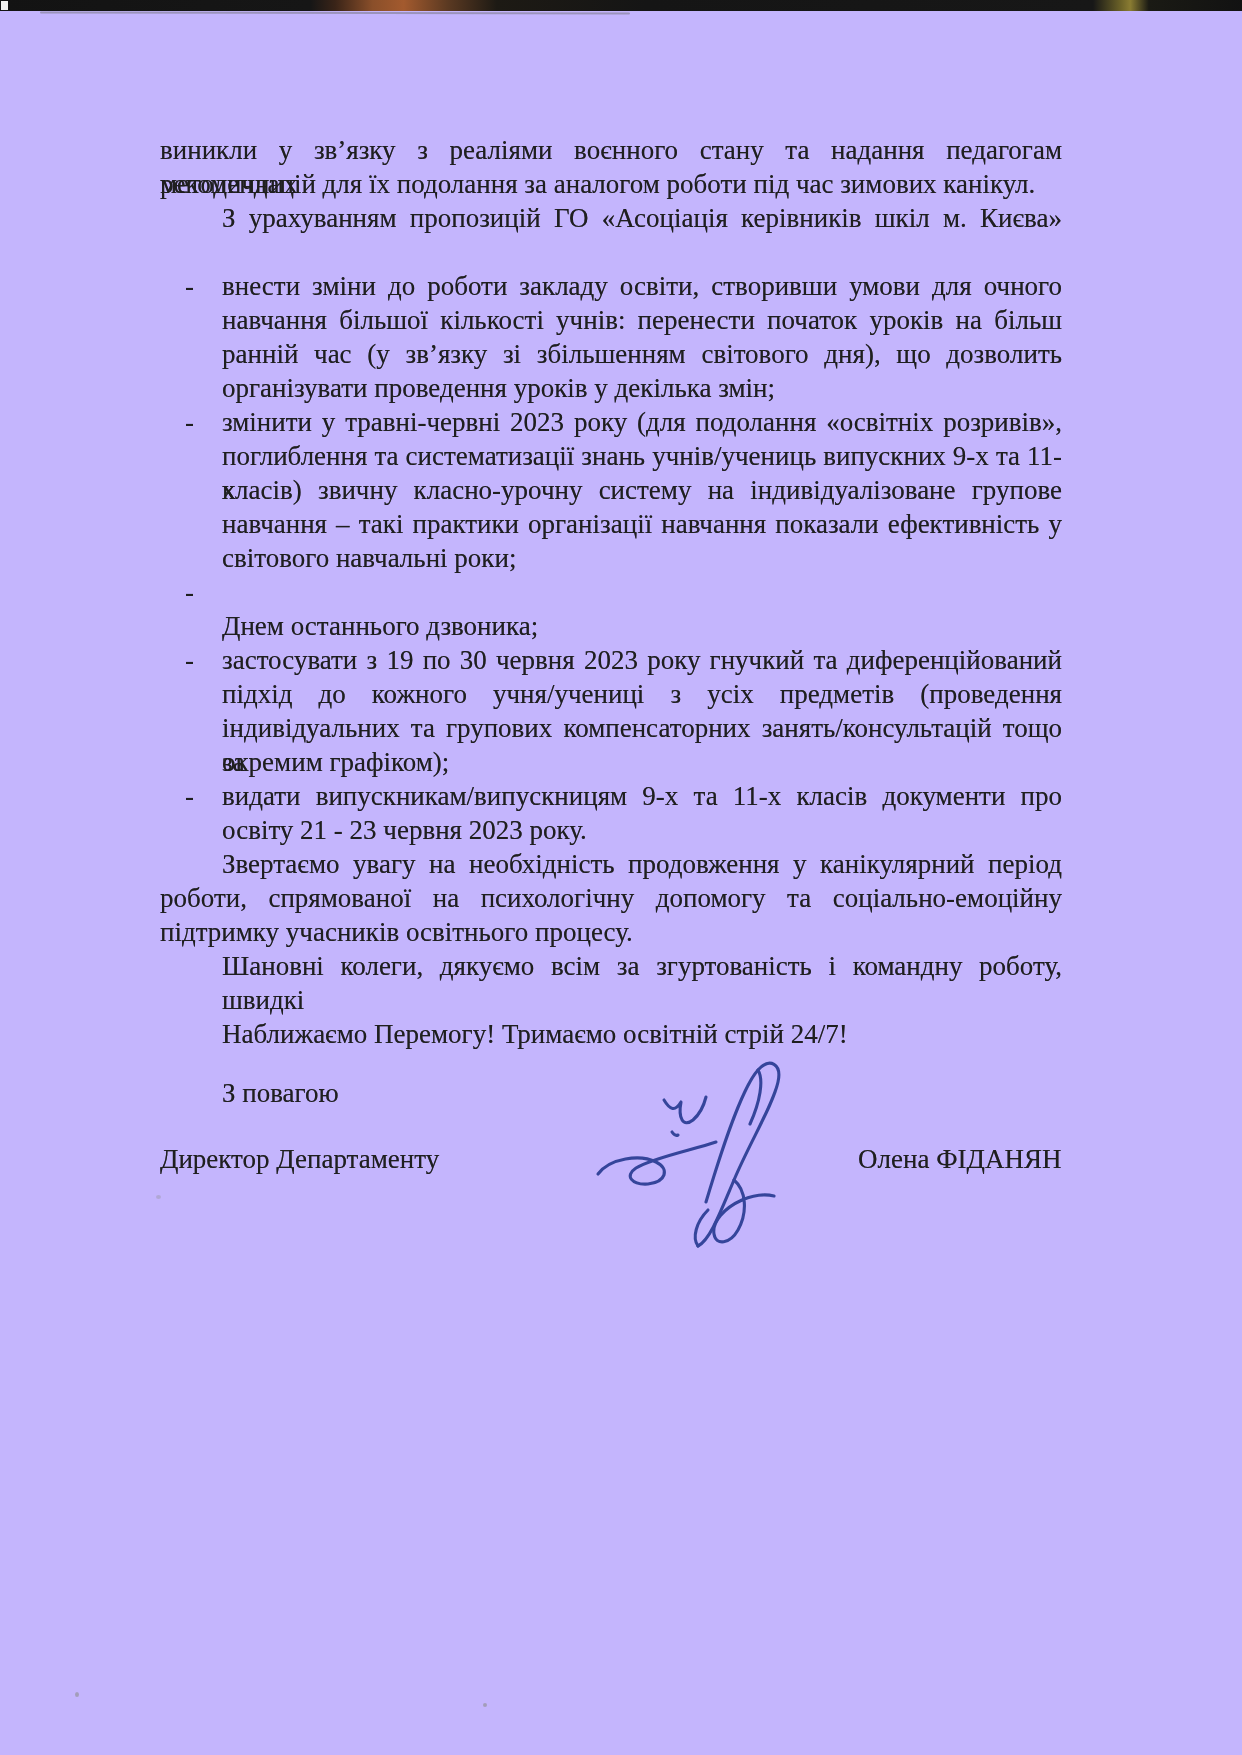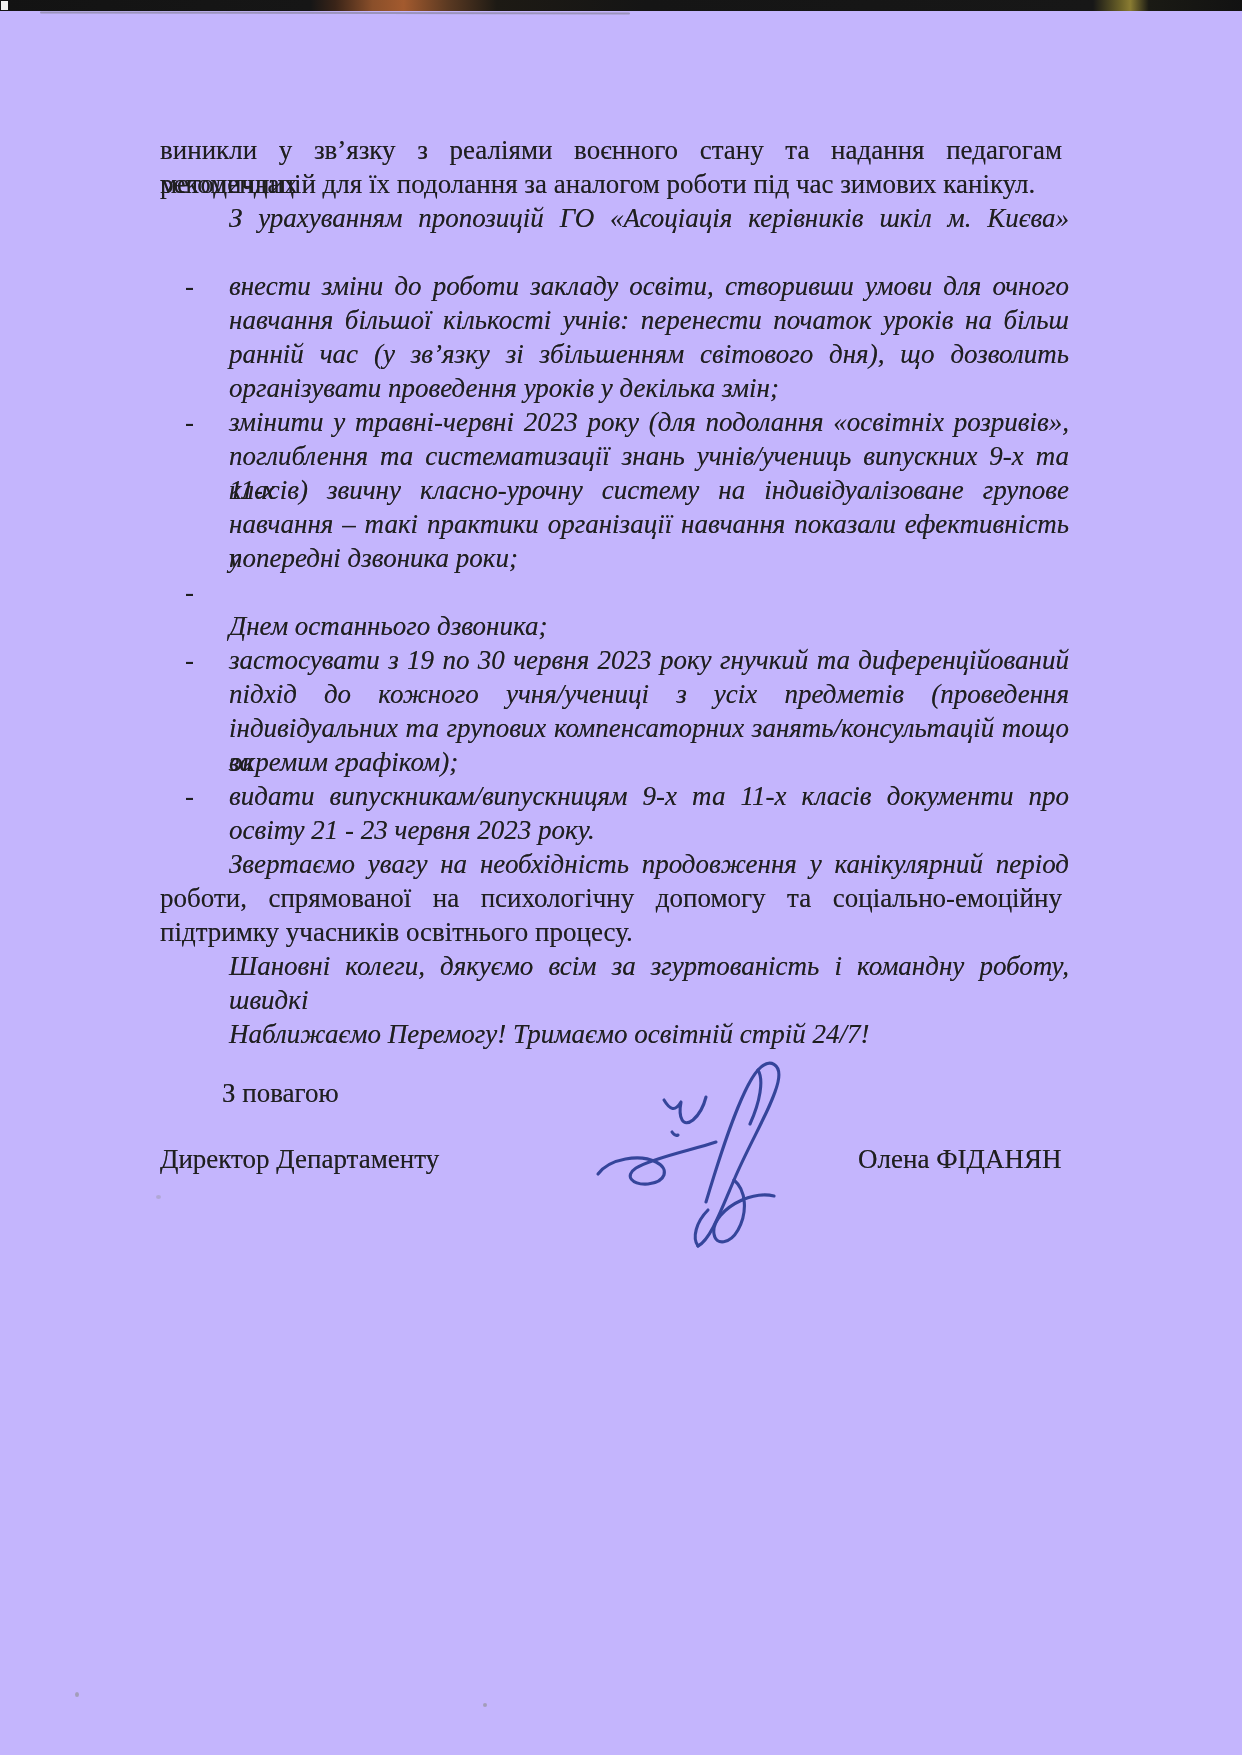--- a/index.html
+++ b/index.html
@@ -31,21 +31,21 @@
     border-radius:2px;
   }
   .line{
     position:absolute;
     font-size:27px;line-height:34px;
     color:#1f1f1f;
     text-shadow:0 0 .5px rgba(20,20,20,.55);
     white-space:normal;
   }
   .m0{left:160px;width:902px;}
-  .m1{left:229px;width:840px;font-style:italic;}
+  .m1{left:222px;width:840px;}
   .j{text-align:justify;text-align-last:justify;}
   .l{text-align:center;text-align-last:left;}
   .dash{
     position:absolute;left:185px;width:24px;
     font-size:27px;line-height:34px;color:#1f1f1f;
     text-shadow:0 0 .5px rgba(20,20,20,.55);
   }
   .closing{
     position:absolute;
     font-size:27px;line-height:34px;color:#1f1f1f;
@@ -77,21 +77,21 @@
   <div class="line m1 j" style="top:269px">внести зміни до роботи закладу освіти, створивши умови для очного</div>
   <div class="line m1 j" style="top:303px">навчання більшої кількості учнів: перенести початок уроків на більш</div>
   <div class="line m1 j" style="top:337px">ранній час (у зв’язку зі збільшенням світового дня), що дозволить</div>
   <div class="line m1 l" style="top:371px">організувати проведення уроків у декілька змін;</div>
 
   <span class="dash" style="top:405px">-</span>
   <div class="line m1 j" style="top:405px">змінити у травні-червні 2023 року (для подолання «освітніх розривів»,</div>
   <div class="line m1 j" style="top:439px">поглиблення та систематизації знань учнів/учениць випускних 9-х та 11-х</div>
   <div class="line m1 j" style="top:473px">класів) звичну класно-урочну систему на індивідуалізоване групове</div>
   <div class="line m1 j" style="top:507px">навчання – такі практики організації навчання показали ефективність у</div>
-  <div class="line m1 l" style="top:541px">попередні дзвоника роки;</div>
+  <div class="line m1 l" style="top:541px">світового навчальні роки;</div>
 
   <span class="dash" style="top:575px">-</span>
   <div class="line m1 l" style="top:609px">Днем останнього дзвоника;</div>
 
   <span class="dash" style="top:643px">-</span>
   <div class="line m1 j" style="top:643px">застосувати з 19 по 30 червня 2023 року гнучкий та диференційований</div>
   <div class="line m1 j" style="top:677px">підхід до кожного учня/учениці з усіх предметів (проведення</div>
   <div class="line m1 j" style="top:711px">індивідуальних та групових компенсаторних занять/консультацій тощо за</div>
   <div class="line m1 l" style="top:745px">окремим графіком);</div>
 

